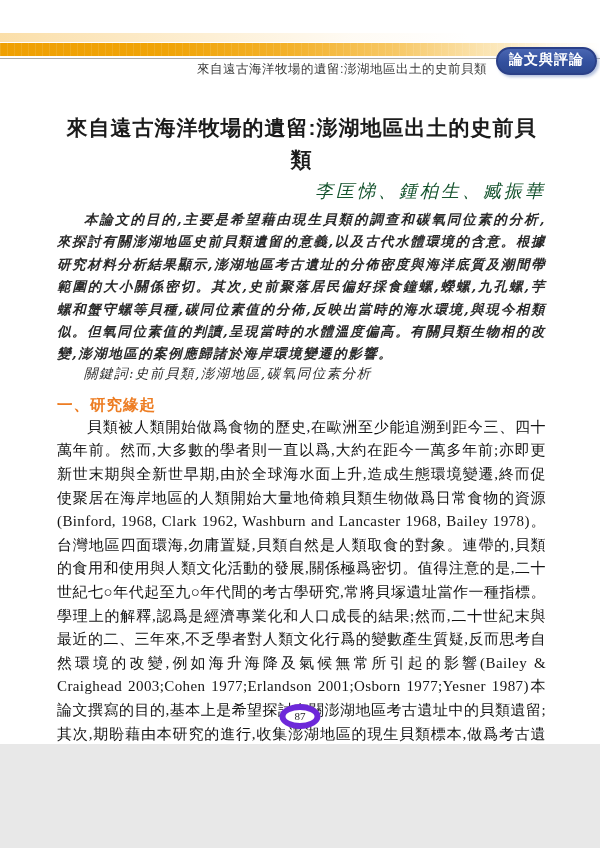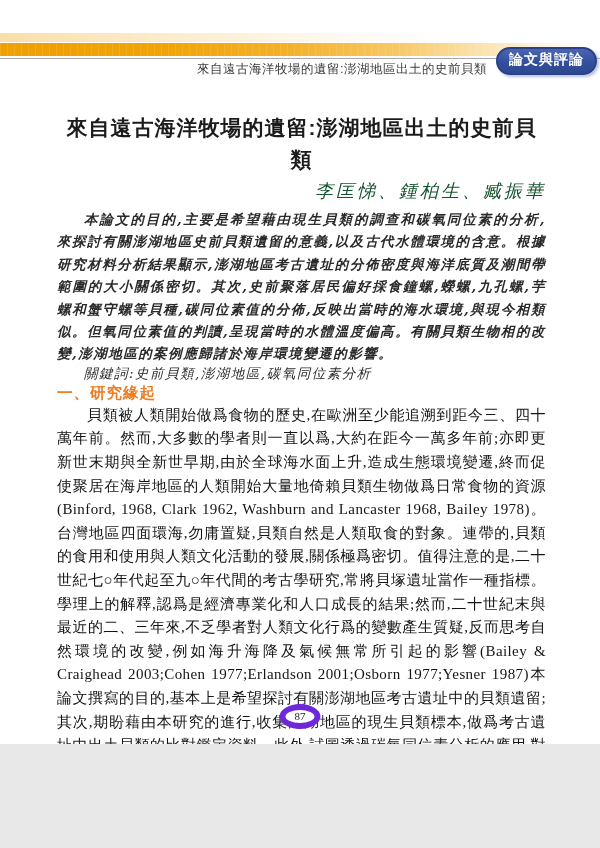--- a/index.html
+++ b/index.html
@@ -112,21 +112,21 @@
   }
   .keywords {
     font-family: "DejaVu Serif", serif;
     font-style: italic;
     font-size: 13.5px;
     letter-spacing: 1.5px;
     color: #2a2a2a;
     text-indent: 2em;
   }
   .section-heading {
-    margin-top: 0;
+    margin-top: 12px;
     font-family: "Liberation Sans", "DejaVu Sans", sans-serif;
     font-size: 15.5px;
     font-weight: bold;
     letter-spacing: 1px;
     color: #ed7d23;
   }
   .body-para {
     font-family: "Liberation Serif", "DejaVu Serif", serif;
     font-size: 15px;
     line-height: 23.6px;

